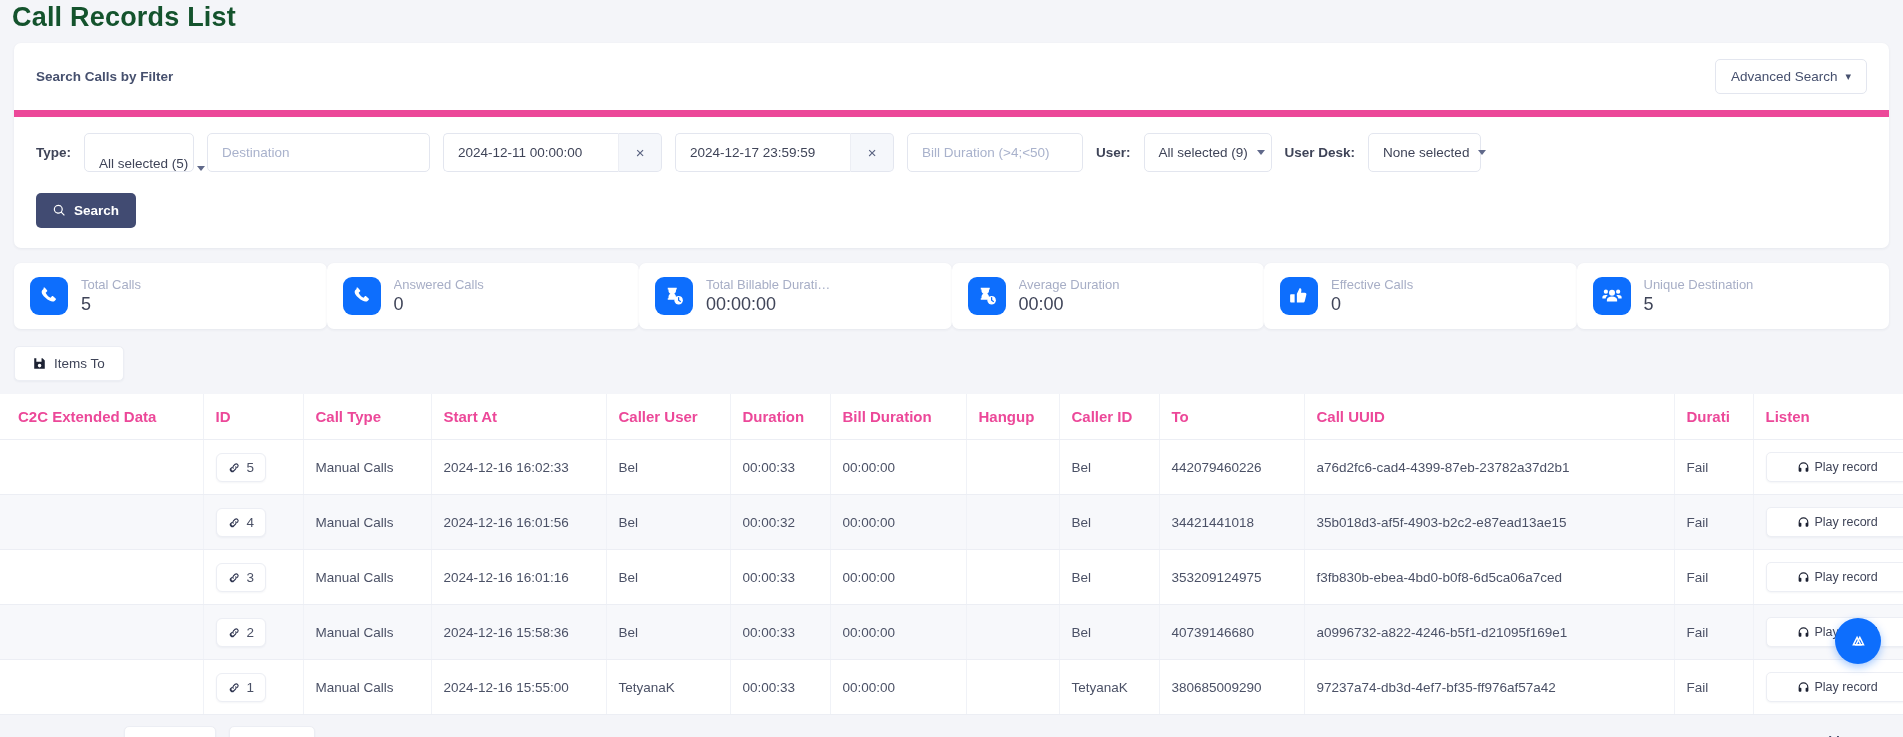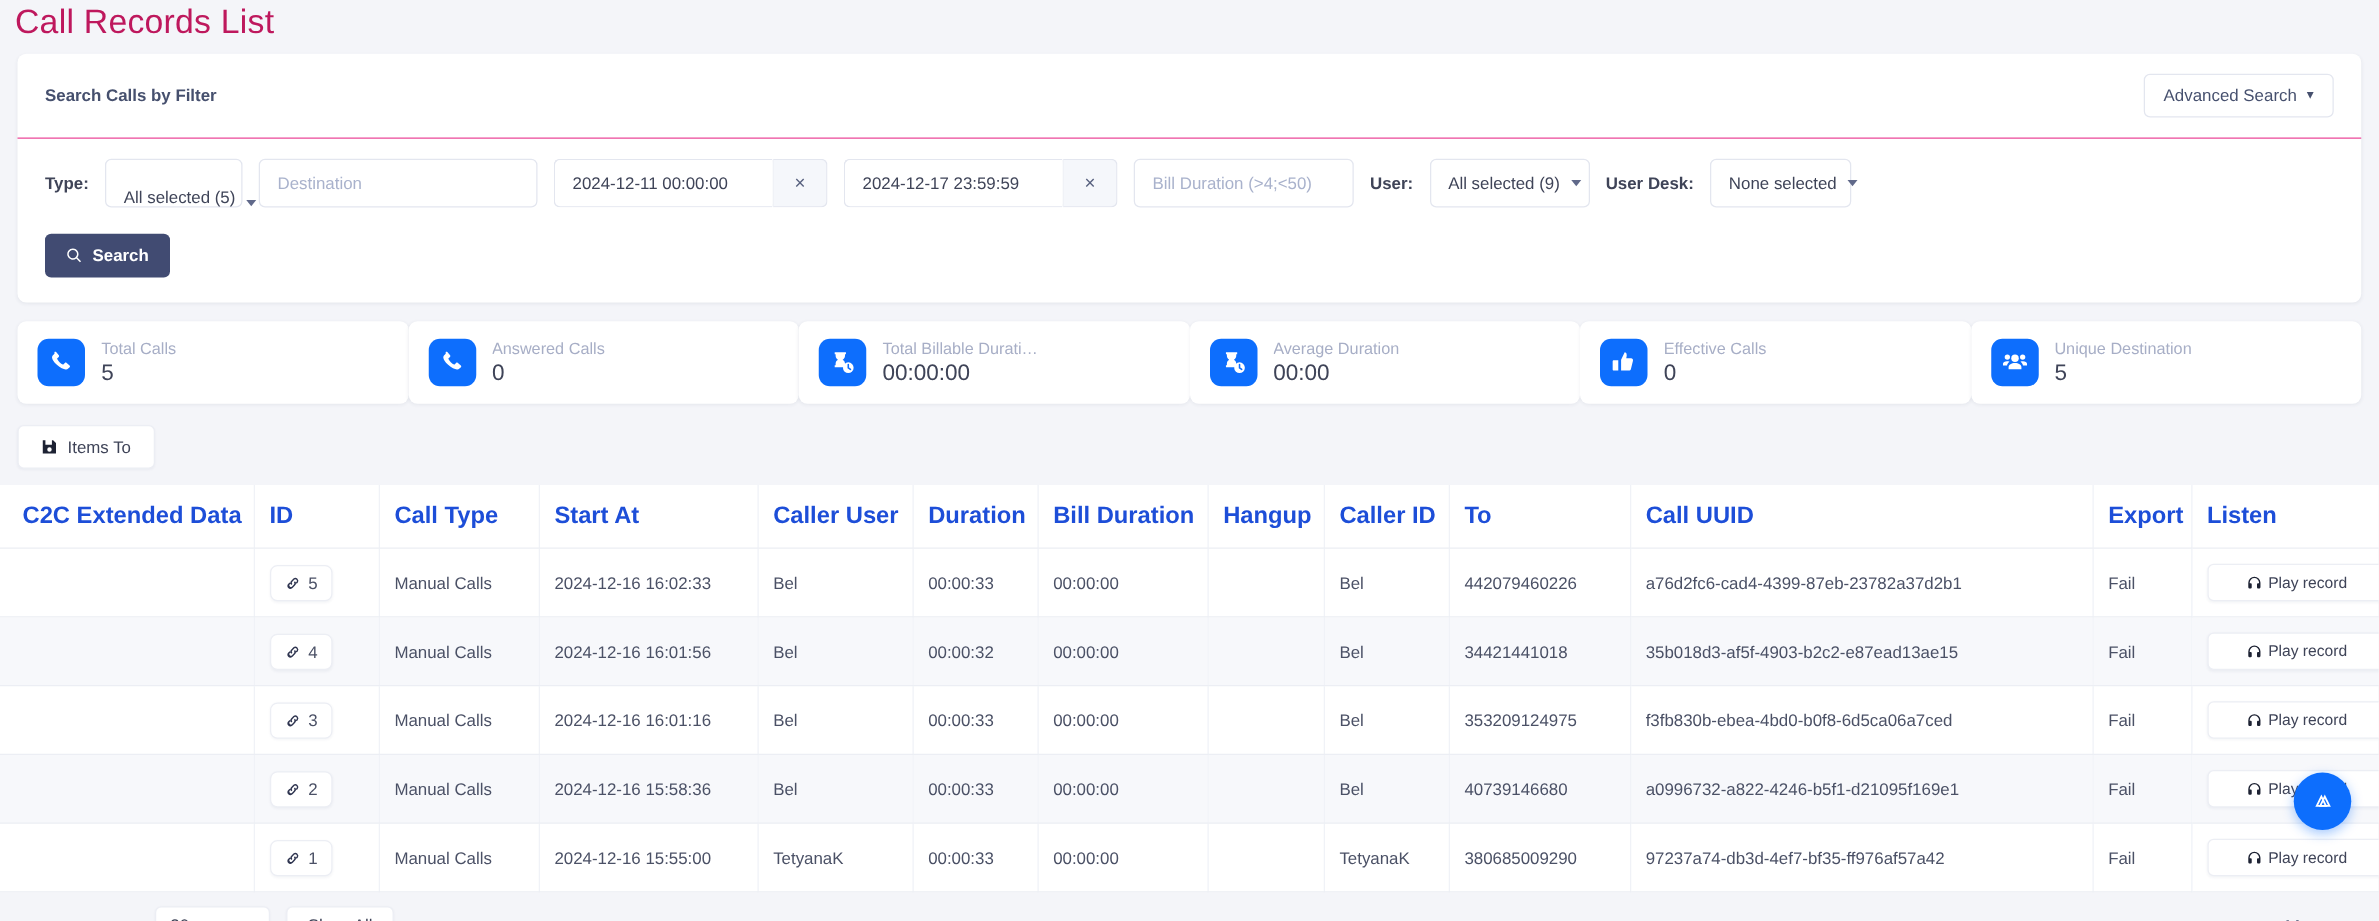--- a/index.html
+++ b/index.html
@@ -9,39 +9,39 @@
     height: 737px;
     background: #f4f5f9;
     font-family: "Liberation Sans", sans-serif;
     color: #3f4458;
     overflow: hidden;
   }
 
   
   .page-title {
     font-size: 27px;
-    font-weight: 400;
-    color: #be185d;
+    font-weight: 700;
+    color: #14532d;
     padding: 2px 0 10px 12px;
     letter-spacing: .2px;
   }
 
   
   .filter-card {
     background: #fff;
     margin: 0 14px;
     border-radius: 7px;
     box-shadow: 0 1px 3px rgba(40,50,90,.07);
   }
   .filter-head {
     display: flex;
     align-items: center;
     justify-content: space-between;
     padding: 16px 22px 16px 22px;
-    border-bottom: 1px solid #ec4899;
+    border-bottom: 7px solid #ec4899;
     min-height: 60px;
   }
   .filter-head-title {
     font-size: 13.5px;
     font-weight: 700;
     color: #46506e;
   }
   .adv-search-btn {
     border: 1px solid #e3e6ef;
     background: #fff;
@@ -189,23 +189,23 @@
     cursor: pointer;
     box-shadow: 0 1px 2px rgba(40,50,90,.05);
     font-family: "Liberation Sans", sans-serif;
   }
 
   
   .table-wrap { margin: 13px 0 0 0; background: #fff; }
   table { width: 100%; border-collapse: collapse; table-layout: fixed; }
   thead th {
     text-align: left;
-    font-size: 19px;
+    font-size: 15px;
     font-weight: 700;
-    color: #1d4ed8;
+    color: #ec4899;
     padding: 14px 12px;
     border-bottom: 1px solid #eceef4;
     border-right: 1px solid #f0f2f7;
     background: #fff;
     white-space: nowrap;
   }
   thead th:first-child { padding-left: 18px; }
   tbody td {
     font-size: 13.5px;
     color: #4b5166;
@@ -509,21 +509,21 @@
         <th>ID</th>
         <th>Call Type</th>
         <th>Start At</th>
         <th>Caller User</th>
         <th>Duration</th>
         <th>Bill Duration</th>
         <th>Hangup</th>
         <th>Caller ID</th>
         <th>To</th>
         <th>Call UUID</th>
-        <th>Export</th>
+        <th>Durati</th>
         <th>Listen</th>
       </tr>
     </thead>
     <tbody id="tbody">
         <tr>
           <td></td>
           <td><span class="id-chip">
               <svg viewBox="0 0 16 16">
                 <path d="M6.2 9.8a3 3 0 0 1 0-4.2l2.1-2.1a3 3 0 0 1 4.2 4.2l-1 1-1-1 1-1a1.6 1.6 0 0 0-2.2-2.2L7.2 6.6a1.6 1.6 0 0 0 0 2.2l-1 1zM9.8 6.2a3 3 0 0 1 0 4.2l-2.1 2.1a3 3 0 1 1-4.2-4.2l1-1 1 1-1 1a1.6 1.6 0 0 0 2.2 2.2l2.1-2.1a1.6 1.6 0 0 0 0-2.2l1-1z"></path>
               </svg>

